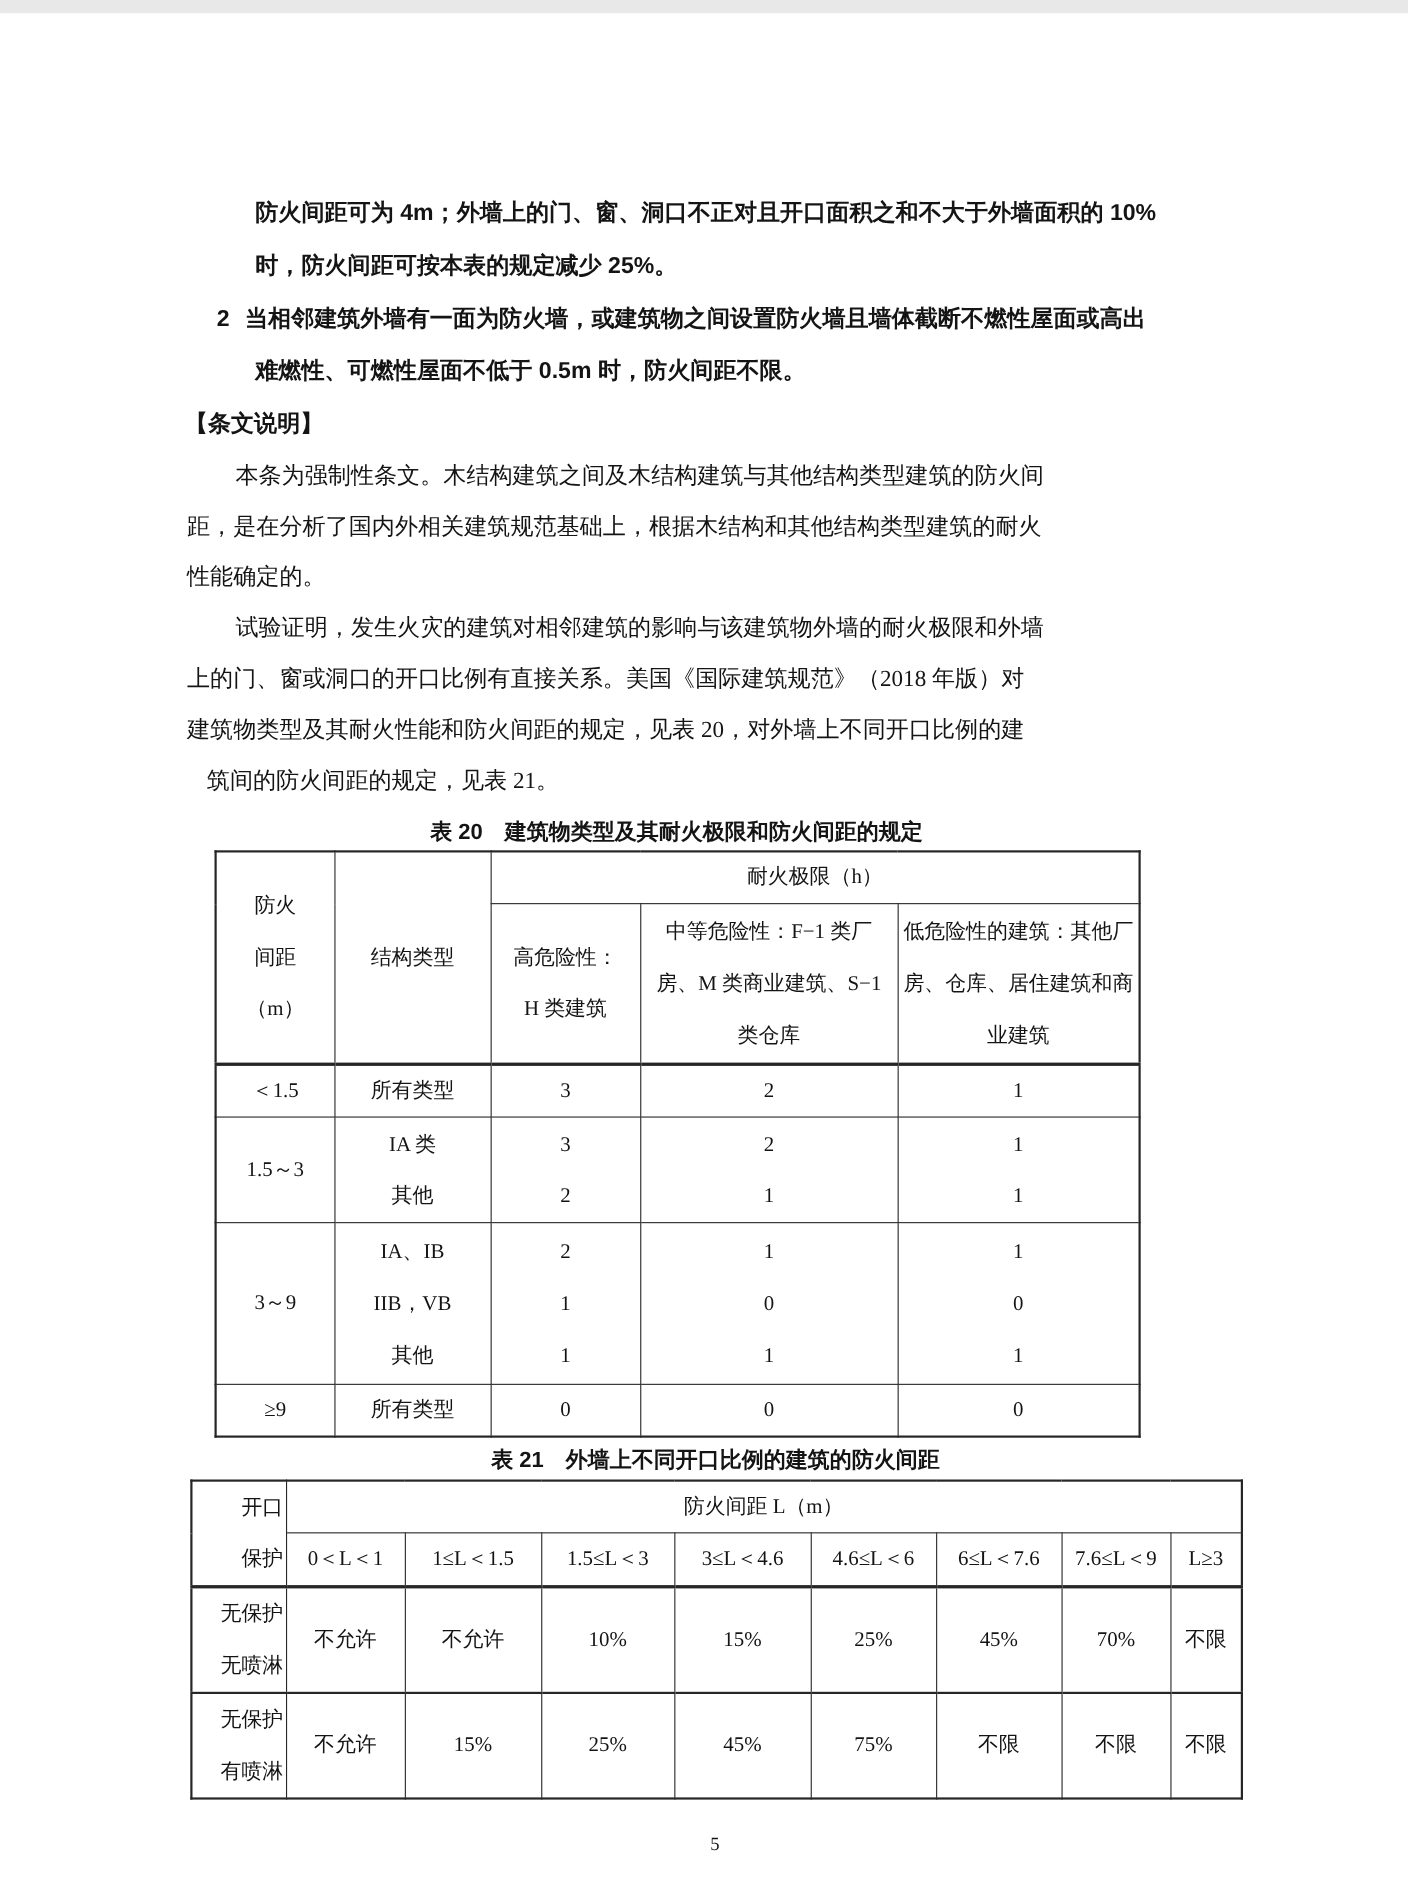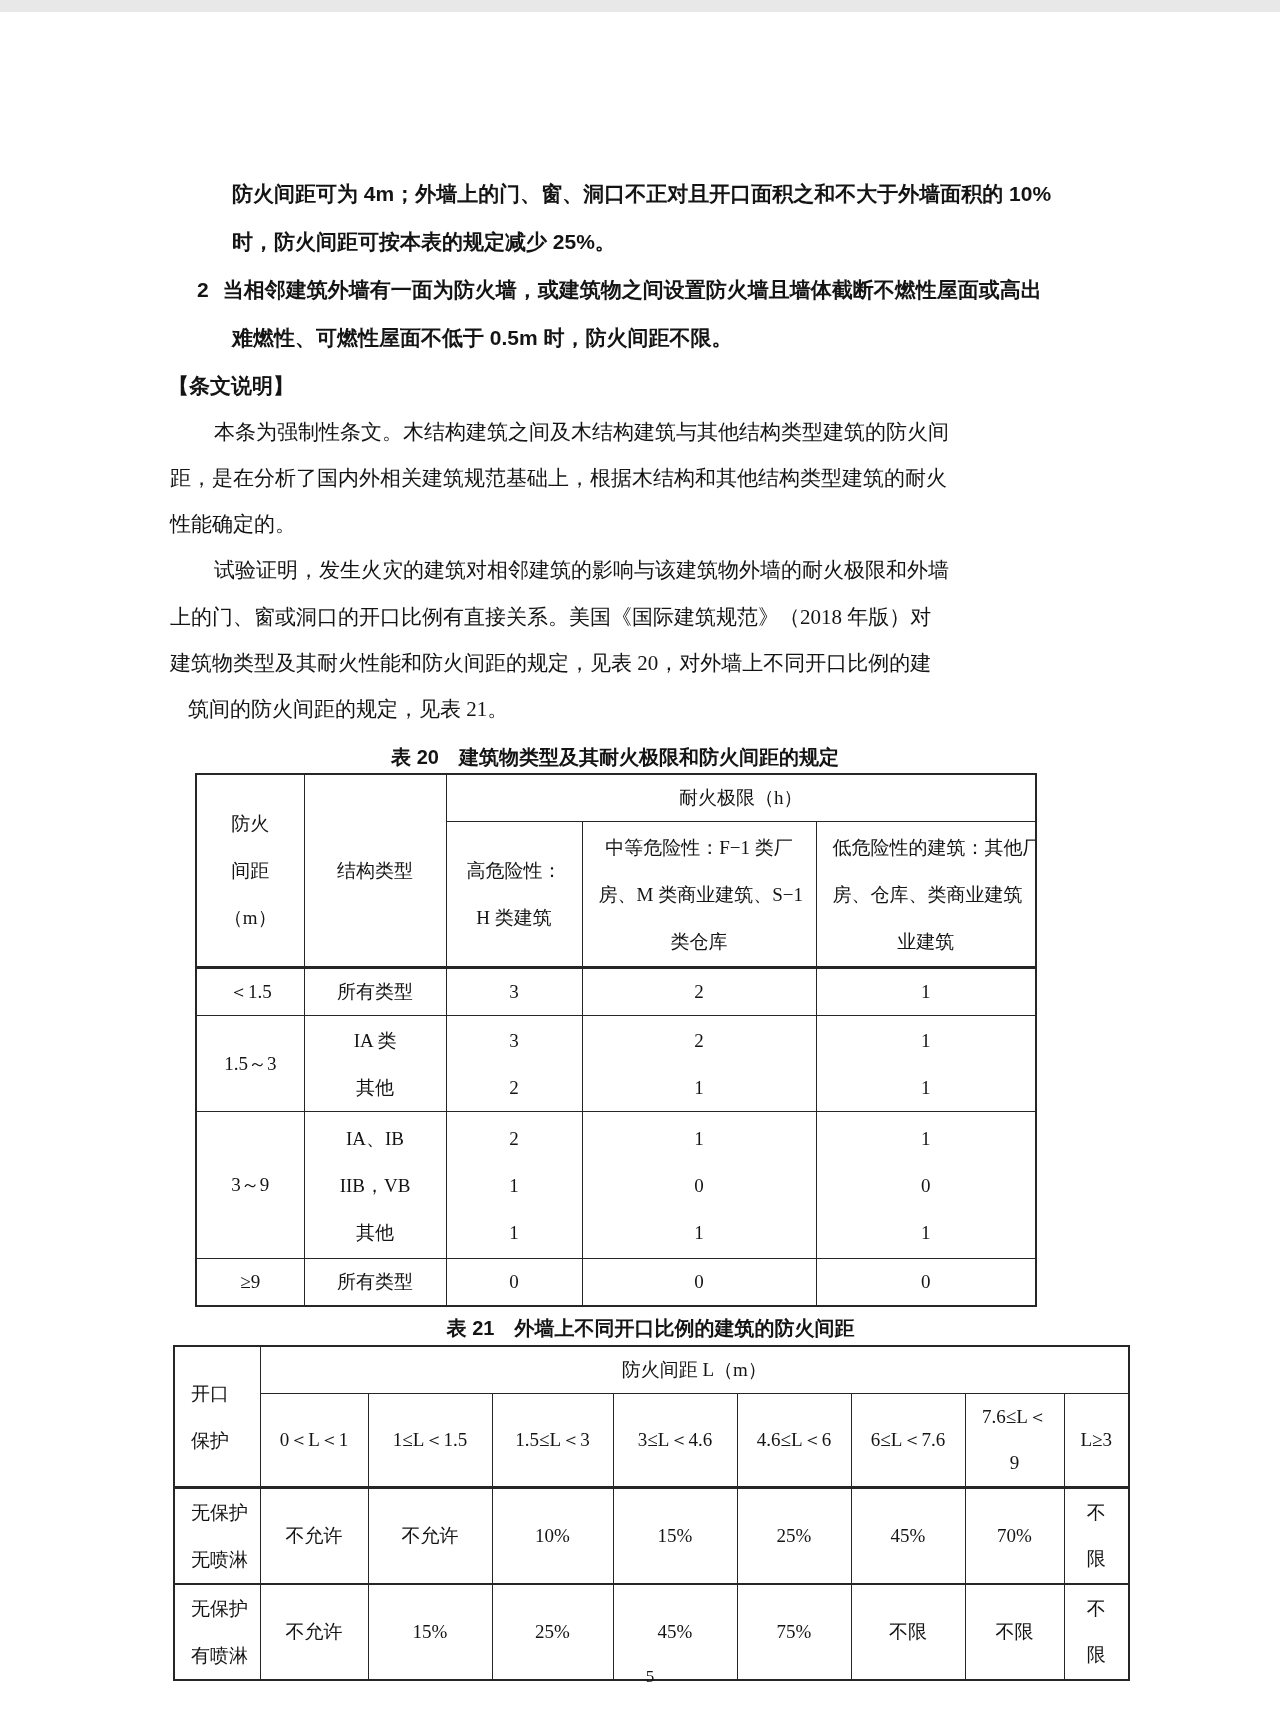--- a/index.html
+++ b/index.html
@@ -26,31 +26,31 @@
     font-weight:600; font-size:20px; line-height:48px; height:48px;
   }
 
   
   table.t {
     position:absolute; border-collapse:collapse; table-layout:fixed;
     font-family:"Liberation Serif","DejaVu Serif",serif;
     color:#141414;
   }
   table.t td {
-    border:1px solid #262626; padding:0 16px;
+    border:1px solid #262626; padding:0 2px;
     text-align:center; vertical-align:middle;
     font-size:19px; line-height:46px; overflow:hidden;
   }
   table.t { border:2px solid #262626; }
   .cl { line-height:47px; height:47px; white-space:nowrap; }
   td.hsep  { border-bottom:3px solid #262626 !important; }
   td.hsep2 { border-bottom:3px solid #262626 !important; }
   td.bsep  { border-bottom:2px solid #262626 !important; }
   td.fs18  { font-size:18px; }
-  td.leftal, td.leftal .cl { text-align:left; }
+  td.leftal, td.leftal .cl { text-align:right; }
   td.pad10 { padding-left:10px; }
   td.pad14 { padding-left:14px; }
 
   .t20 { left:195px; top:761px; width:840px; }
   .t21 { left:173px; top:1333px; width:955px; }
 
   .pagenum {
     position:absolute; left:590px; top:1650px; width:120px;
     text-align:center; font-size:17px; line-height:30px;
   }
@@ -102,21 +102,21 @@
         <div class="cl">高危险性：</div>
         <div class="cl">H 类建筑</div>
       </td>
       <td class="hsep fs18">
         <div class="cl">中等危险性：F−1 类厂</div>
         <div class="cl">房、M 类商业建筑、S−1</div>
         <div class="cl">类仓库</div>
       </td>
       <td class="hsep fs18">
         <div class="cl">低危险性的建筑：其他厂</div>
-        <div class="cl">房、仓库、类商业建筑</div>
+        <div class="cl">房、仓库、居住建筑和商</div>
         <div class="cl">业建筑</div>
       </td>
     </tr>
     <tr style="height:47px">
       <td>＜1.5</td>
       <td>所有类型</td>
       <td>3</td>
       <td>2</td>
       <td>1</td>
     </tr>

